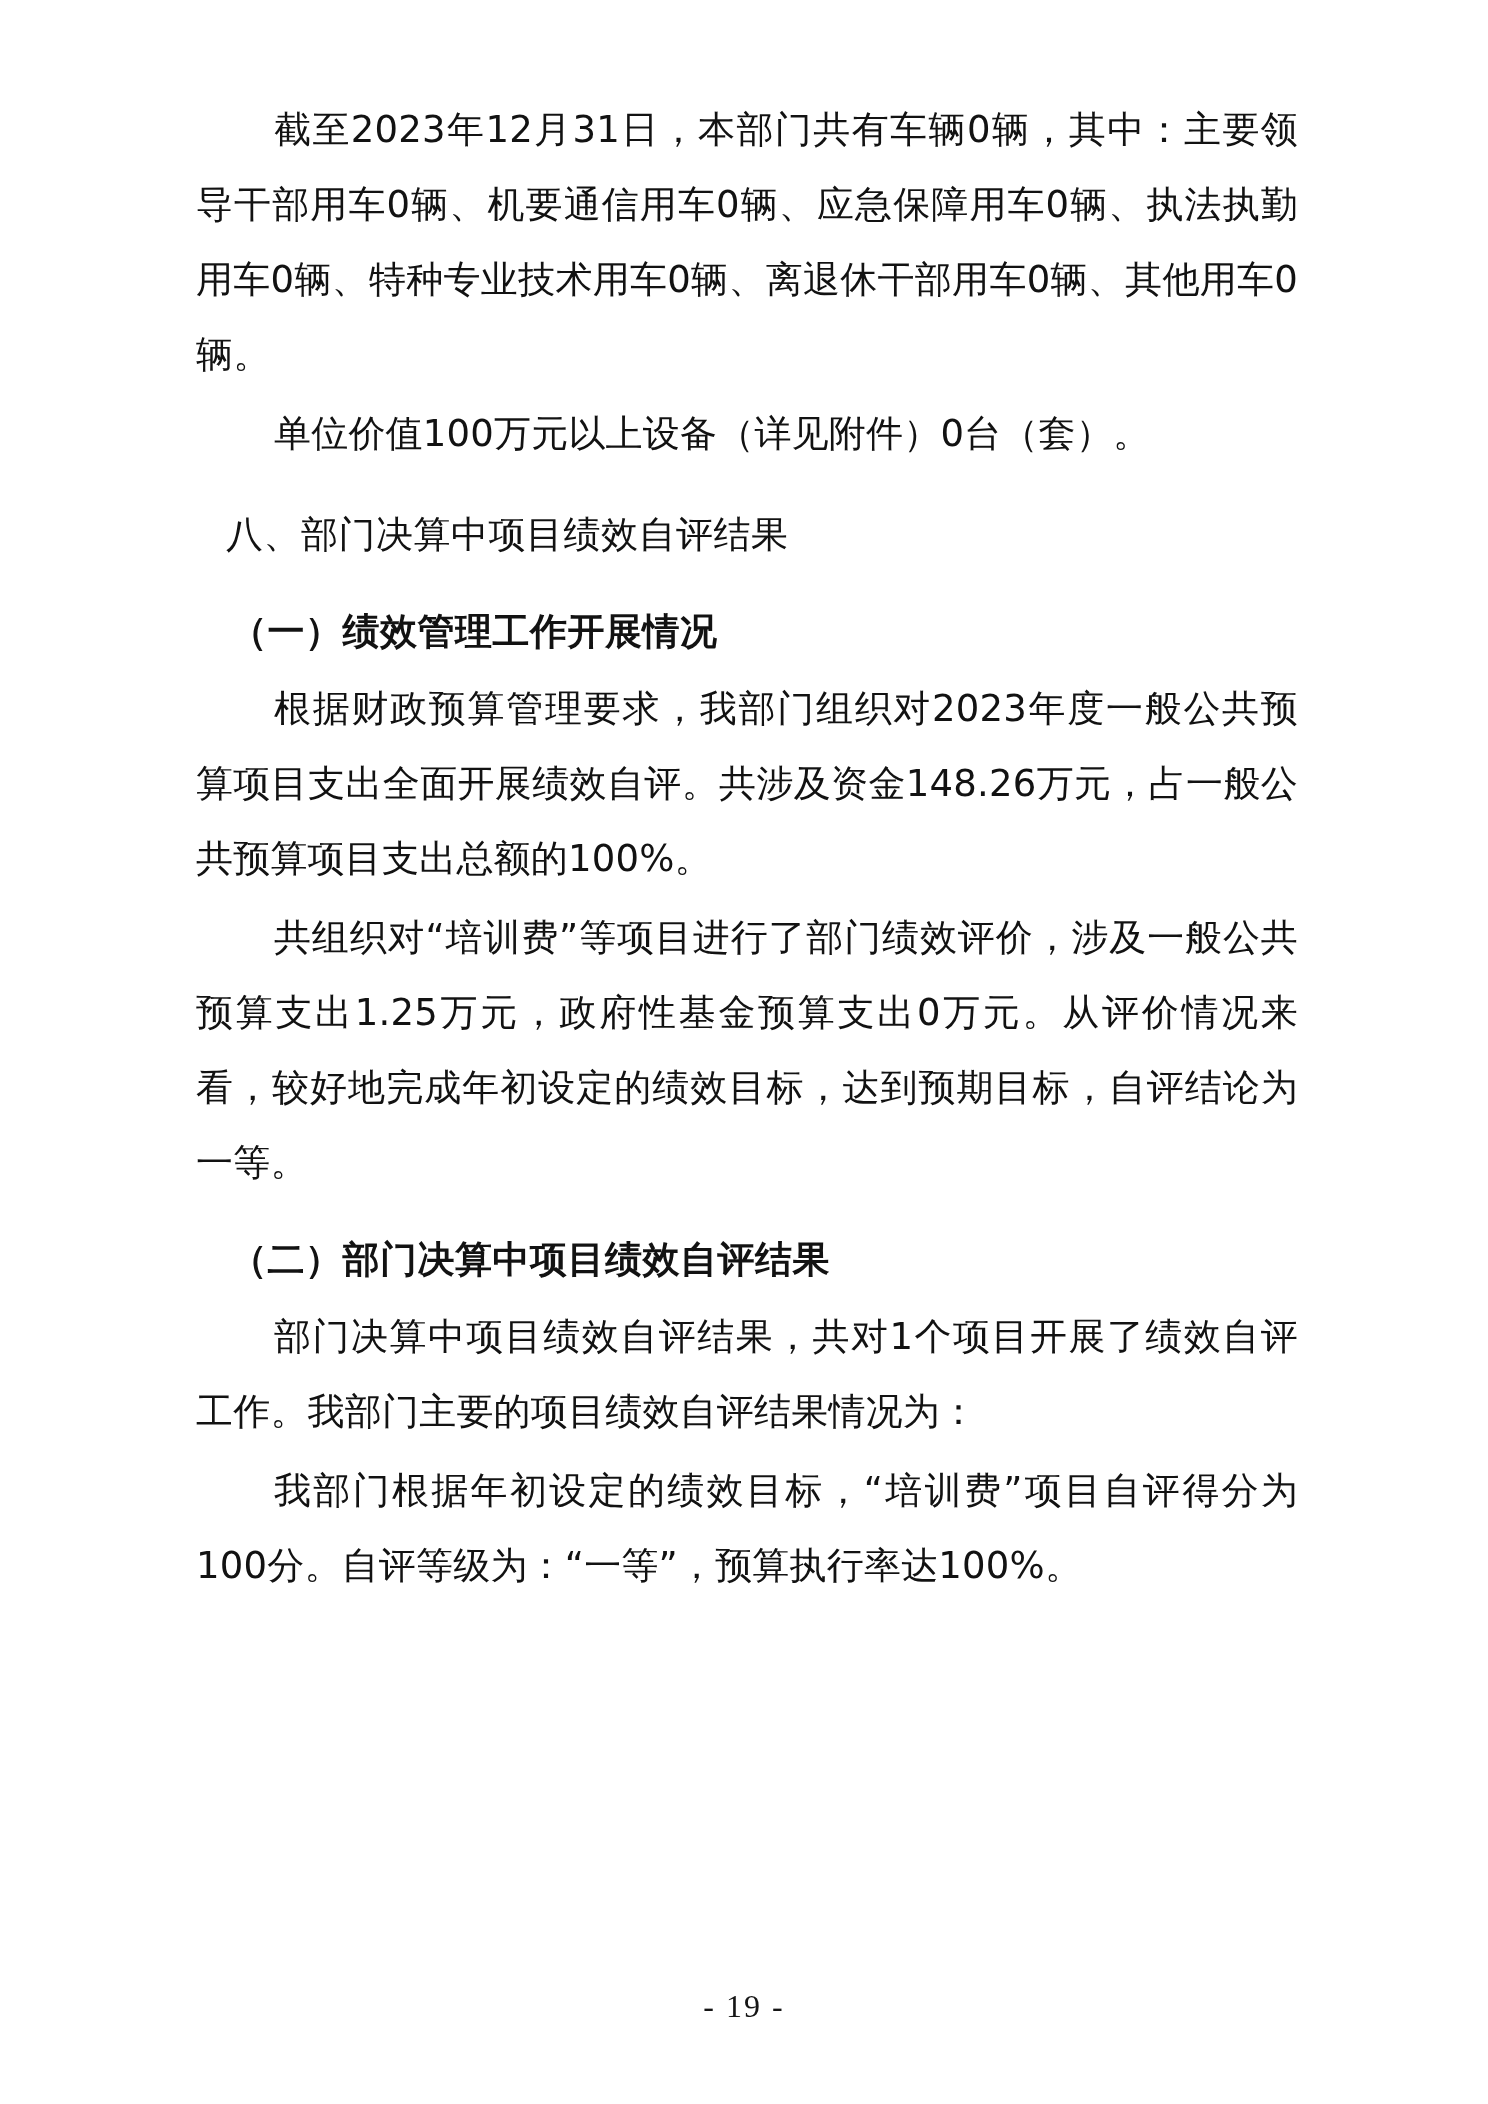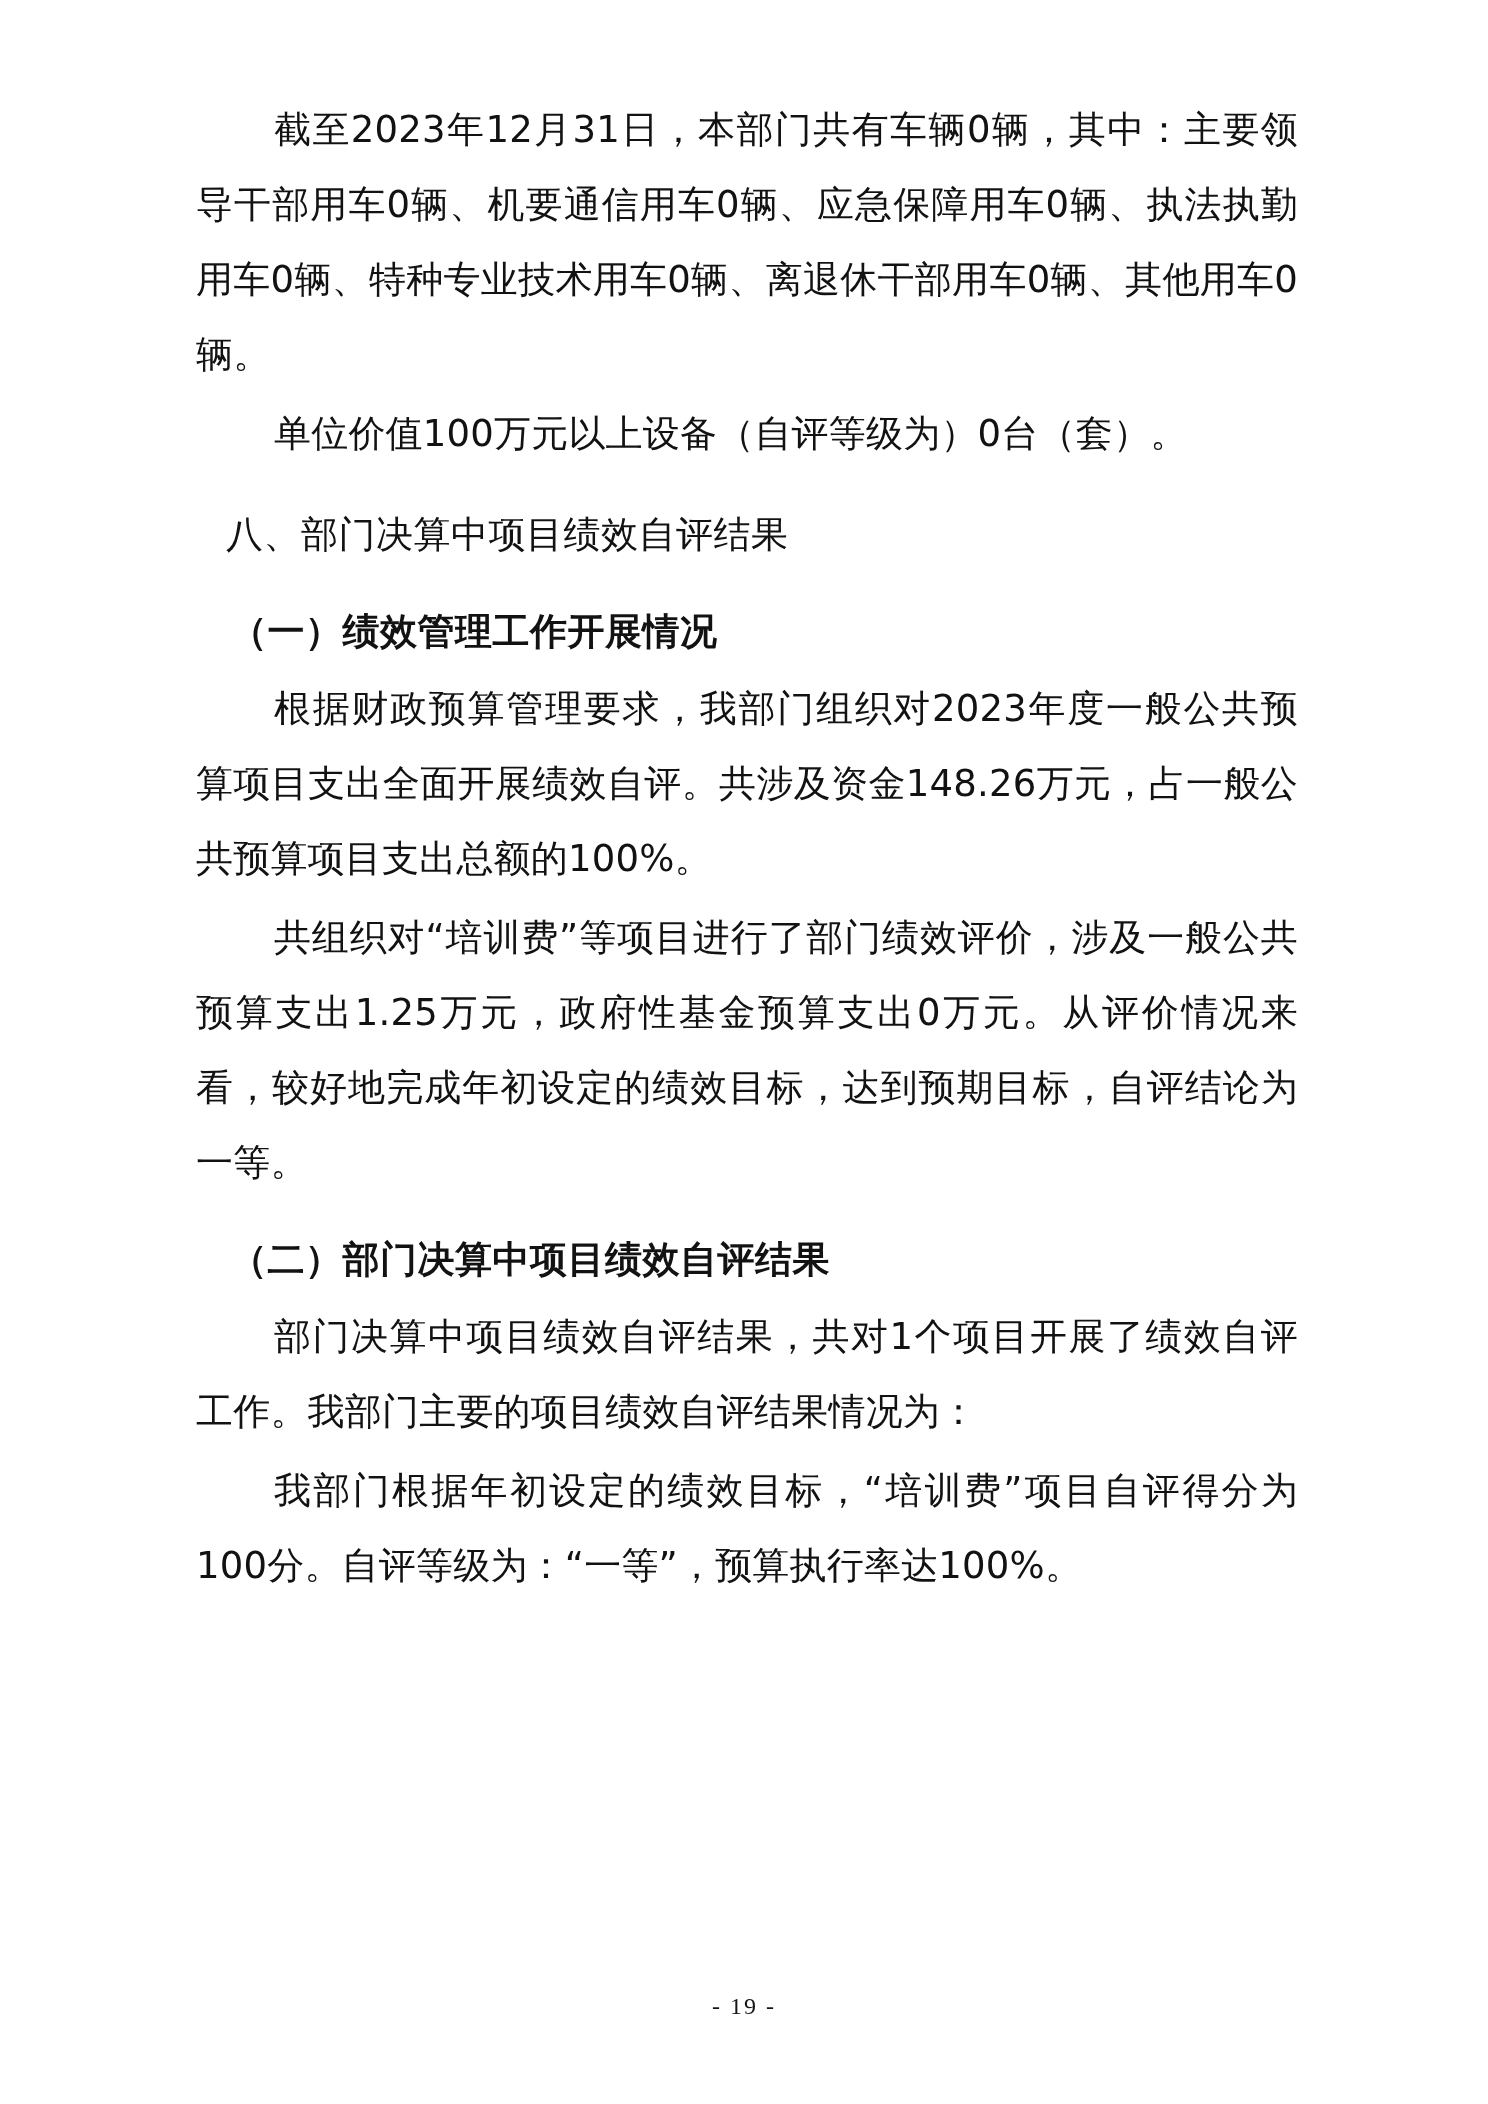--- a/index.html
+++ b/index.html
@@ -51,36 +51,36 @@
     text-indent: 34px;
     letter-spacing: 0.5px;
     font-family: Liberation Serif, serif;
   }
   .footer {
     position: absolute;
     left: 0;
     top: 1972px;
     width: 1488px;
     text-align: center;
-    font-size: 24px;
+    font-size: 32px;
     line-height: 40px;
     color: #151515;
     font-family: "Liberation Serif", serif;
     letter-spacing: 2px;
   }
 </style>
 </head>
 <body>
 
 <div class="page">
   <div class="content">
 
     <p class="body">截至2023年12月31日，本部门共有车辆0辆，其中：主要领导干部用车0辆、机要通信用车0辆、应急保障用车0辆、执法执勤用车0辆、特种专业技术用车0辆、离退休干部用车0辆、其他用车0辆。</p>
 
-    <p class="body">单位价值100万元以上设备（自评等级为）0台（套）。</p>
+    <p class="body">单位价值100万元以上设备（详见附件）0台（套）。</p>
 
     <h2 class="heading-num">八、部门决算中项目绩效自评结果</h2>
 
     <h3 class="heading-sub">（一）绩效管理工作开展情况</h3>
 
     <p class="body">根据财政预算管理要求，我部门组织对2023年度一般公共预算项目支出全面开展绩效自评。共涉及资金148.26万元，占一般公共预算项目支出总额的100%。</p>
 
     <p class="body">共组织对“培训费”等项目进行了部门绩效评价，涉及一般公共预算支出1.25万元，政府性基金预算支出0万元。从评价情况来看，较好地完成年初设定的绩效目标，达到预期目标，自评结论为一等。</p>
 
     <h3 class="heading-sub">（二）部门决算中项目绩效自评结果</h3>

